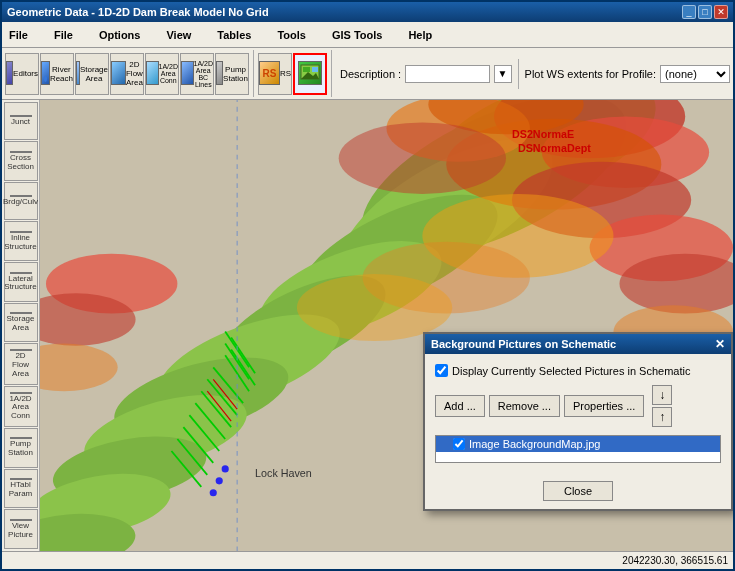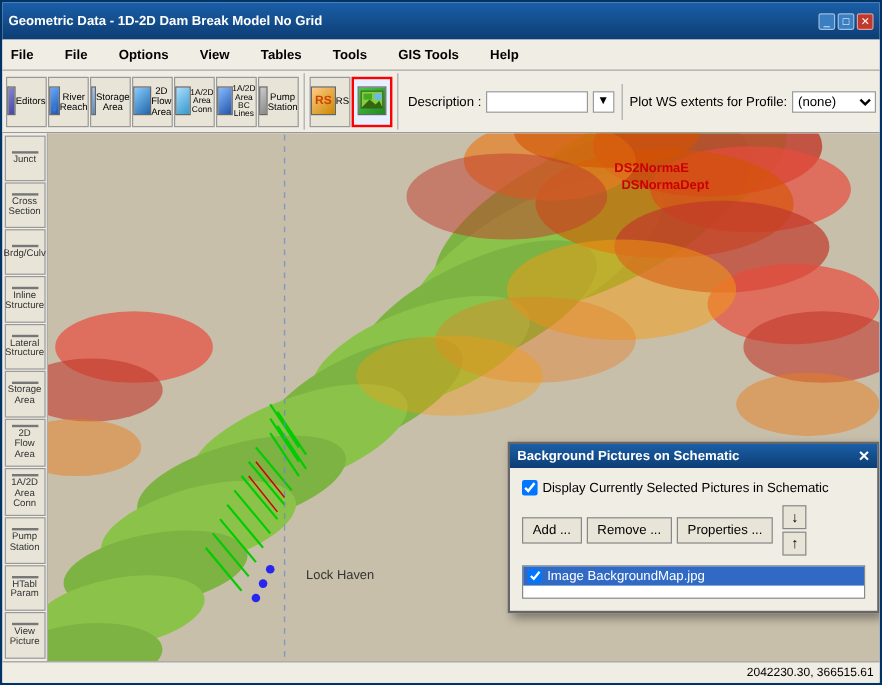--- a/index.html
+++ b/index.html
@@ -2,21 +2,21 @@
 <html><head>
   <meta charset="utf-8">
   <style>
     * { box-sizing: border-box; margin: 0; padding: 0; }
     body { font-family: 'Arial', sans-serif; font-size: 11px; background: #ece9d8; width: 735px; height: 571px; overflow: hidden; }
 
     
     .window { width: 735px; height: 571px; border: 2px solid #003366; background: #fff; display: flex; flex-direction: column; }
 
     
-    .title-bar { background: linear-gradient(to bottom, #1a5fa8, #0d3d73); color: white; padding: 3px 5px; display: flex; align-items: center; justify-content: space-between; height: 31px; flex-shrink: 0; }
+    .title-bar { background: linear-gradient(to bottom, #1a5fa8, #0d3d73); color: white; padding: 3px 5px; display: flex; align-items: center; justify-content: space-between; height: 20px; flex-shrink: 0; }
     .title-text { font-size: 11px; font-weight: bold; }
     .title-buttons { display: flex; gap: 2px; }
     .title-btn { width: 14px; height: 14px; border: 1px solid rgba(255,255,255,0.5); border-radius: 2px; cursor: pointer; font-size: 9px; display: flex; align-items: center; justify-content: center; color: white; }
     .title-btn.minimize { background: #3a7fc1; }
     .title-btn.maximize { background: #3a7fc1; }
     .title-btn.close { background: #c0392b; }
 
     
     .menu-bar { background: #f0ede4; border-bottom: 1px solid #999; padding: 2px 4px; display: flex; gap: 20px; height: 26px; align-items: center; flex-shrink: 0; font-weight: bold; }
     .menu-item { font-size: 11px; cursor: pointer; padding: 1px 3px; }
@@ -45,21 +45,21 @@
     .dialog-overlay { position: absolute; right: 0; bottom: 40px; z-index: 100; }
     .dialog { background: #f0ede4; border: 2px solid #666; box-shadow: 4px 4px 8px rgba(0,0,0,0.4); width: 310px; }
     .dialog-title { background: linear-gradient(to bottom, #1a5fa8, #0d3d73); color: white; padding: 3px 6px; font-size: 11px; font-weight: bold; display: flex; align-items: center; justify-content: space-between; }
     .dialog-title-close { color: white; cursor: pointer; font-size: 12px; }
     .dialog-body { padding: 10px; }
     .dialog-checkbox-row { display: flex; align-items: center; gap: 4px; margin-bottom: 8px; font-size: 11px; }
     .dialog-buttons { display: flex; gap: 4px; margin-bottom: 8px; align-items: center; }
     .dialog-btn { padding: 2px 8px; font-size: 11px; border: 1px solid #888; background: #e8e4d8; cursor: pointer; height: 22px; }
     .dialog-arrow-btn { width: 20px; height: 20px; border: 1px solid #888; background: #e8e4d8; cursor: pointer; display: flex; align-items: center; justify-content: center; font-size: 12px; }
     .dialog-list { border: 1px solid #888; background: white; min-height: 28px; }
-    .dialog-list-item { display: flex; align-items: center; gap: 4px; padding: 2px 4px; font-size: 11px; background: #316ac5; color: white; }
+    .dialog-list-item { display: flex; align-items: center; gap: 4px; padding: 2px 17px; font-size: 11px; background: #316ac5; color: white; }
     .dialog-footer { padding: 8px; display: flex; justify-content: center; }
     .dialog-close-btn { padding: 3px 20px; font-size: 11px; border: 1px solid #888; background: #e8e4d8; cursor: pointer; }
 
     
     .status-bar { background: #f0ede4; border-top: 1px solid #999; padding: 2px 5px; font-size: 10px; display: flex; justify-content: flex-end; height: 18px; align-items: center; flex-shrink: 0; }
 
     
     .terrain-svg { width: 100%; height: 100%; }
   </style>
 </head>
@@ -288,20 +288,23 @@
                 <div class="dialog-arrow-btn">↑</div>
               </div>
             </div>
             <div class="dialog-list">
               <div class="dialog-list-item">
                 <input type="checkbox" checked="" style="width: 12px; height: 12px;">
                 <span>Image  BackgroundMap.jpg</span>
               </div>
             </div>
           </div>
+          <div class="dialog-footer">
+            <button class="dialog-close-btn">Close</button>
+          </div>
         </div>
       </div>
     </div>
   </div>
 
   <div class="status-bar">
     <span>2042230.30, 366515.61</span>
   </div>
 </div>
 

